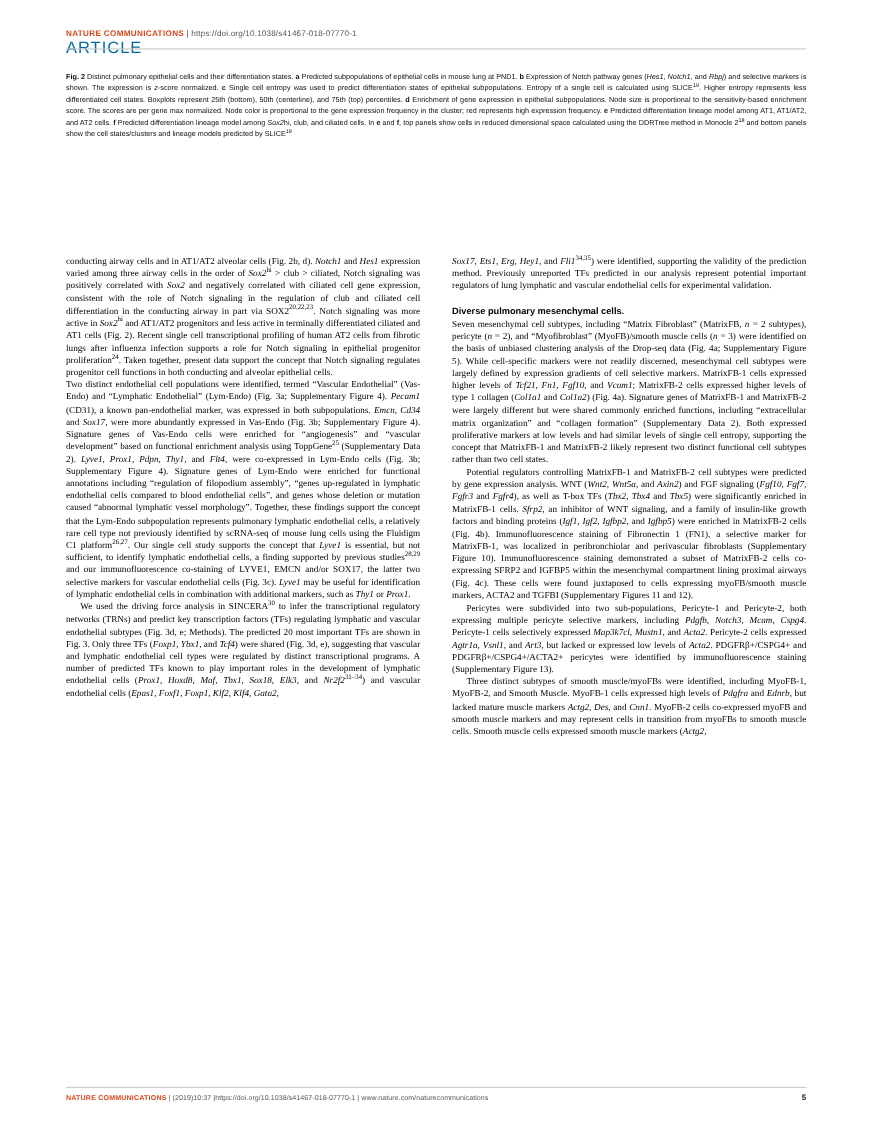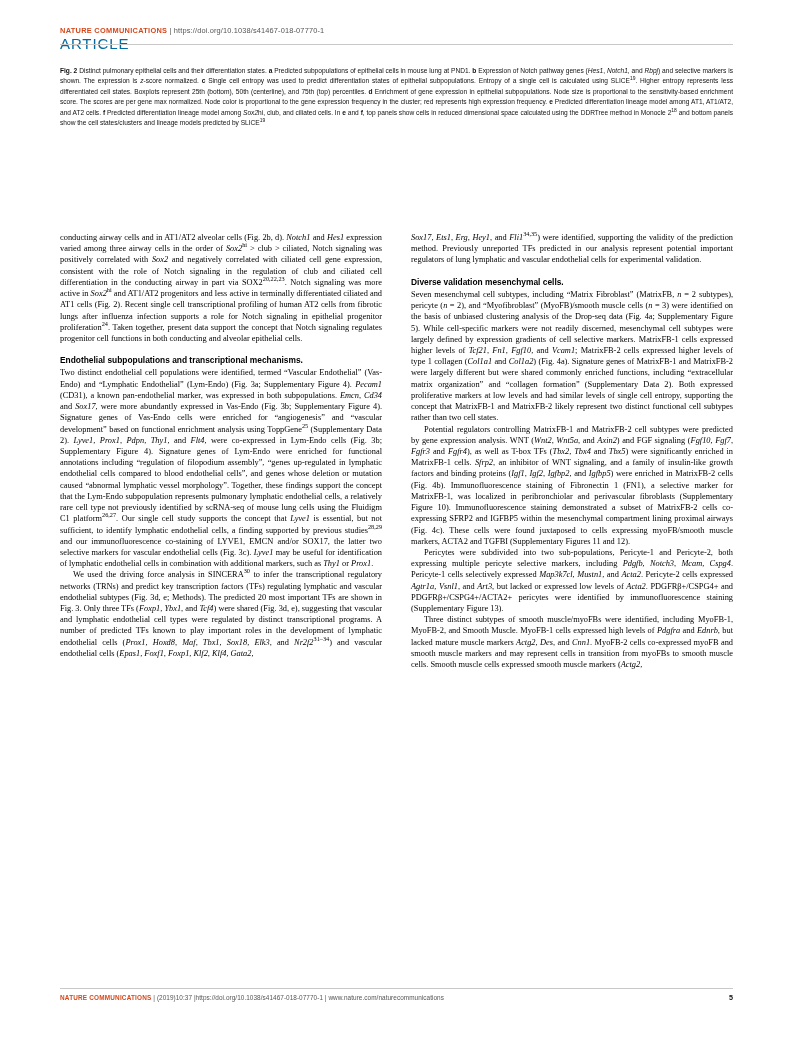--- a/index.html
+++ b/index.html
@@ -156,27 +156,26 @@
     </div>
     <div class="article-label">ARTICLE</div>
   </div>
   <div class="header-rule"></div>
 
   <div class="fig-caption" id="fig-caption"><b>Fig. 2</b> Distinct pulmonary epithelial cells and their differentiation states. <b>a</b> Predicted subpopulations of epithelial cells in mouse lung at PND1. <b>b</b> Expression of Notch pathway genes (<i>Hes1</i>, <i>Notch1</i>, and <i>Rbpj</i>) and selective markers is shown. The expression is <i>z</i>-score normalized. <b>c</b> Single cell entropy was used to predict differentiation states of epithelial subpopulations. Entropy of a single cell is calculated using SLICE<sup>19</sup>. Higher entropy represents less differentiated cell states. Boxplots represent 25th (bottom), 50th (centerline), and 75th (top) percentiles. <b>d</b> Enrichment of gene expression in epithelial subpopulations. Node size is proportional to the sensitivity-based enrichment score. The scores are per gene max normalized. Node color is proportional to the gene expression frequency in the cluster; red represents high expression frequency. <b>e</b> Predicted differentiation lineage model among AT1, AT1/AT2, and AT2 cells. <b>f</b> Predicted differentiation lineage model among <i>Sox2</i>hi, club, and ciliated cells. In <b>e</b> and <b>f</b>, top panels show cells in reduced dimensional space calculated using the DDRTree method in Monocle 2<sup>18</sup> and bottom panels show the cell states/clusters and lineage models predicted by SLICE<sup>19</sup></div>
 
   <div class="body-cols">
     <div class="col" id="col-left">
         <p class="no-indent">conducting airway cells and in AT1/AT2 alveolar cells (Fig. 2b, d). <i>Notch1</i> and <i>Hes1</i> expression varied among three airway cells in the order of <i>Sox2</i><sup>hi</sup> &gt; club &gt; ciliated, Notch signaling was positively correlated with <i>Sox2</i> and negatively correlated with ciliated cell gene expression, consistent with the role of Notch signaling in the regulation of club and ciliated cell differentiation in the conducting airway in part via SOX2<sup>20,22,23</sup>. Notch signaling was more active in <i>Sox2</i><sup>hi</sup> and AT1/AT2 progenitors and less active in terminally differentiated ciliated and AT1 cells (Fig. 2). Recent single cell transcriptional profiling of human AT2 cells from fibrotic lungs after influenza infection supports a role for Notch signaling in epithelial progenitor proliferation<sup>24</sup>. Taken together, present data support the concept that Notch signaling regulates progenitor cell functions in both conducting and alveolar epithelial cells.</p>
-        <h3>Endothelial subpopulations and transcriptional mechanisms.</h3>
         <p class="no-indent">Two distinct endothelial cell populations were identified, termed “Vascular Endothelial” (Vas-Endo) and “Lymphatic Endothelial” (Lym-Endo) (Fig. 3a; Supplementary Figure 4). <i>Pecam1</i> (CD31), a known pan-endothelial marker, was expressed in both subpopulations. <i>Emcn</i>, <i>Cd34</i> and <i>Sox17</i>, were more abundantly expressed in Vas-Endo (Fig. 3b; Supplementary Figure 4). Signature genes of Vas-Endo cells were enriched for “angiogenesis” and “vascular development” based on functional enrichment analysis using ToppGene<sup>25</sup> (Supplementary Data 2). <i>Lyve1</i>, <i>Prox1</i>, <i>Pdpn</i>, <i>Thy1</i>, and <i>Flt4</i>, were co-expressed in Lym-Endo cells (Fig. 3b; Supplementary Figure 4). Signature genes of Lym-Endo were enriched for functional annotations including “regulation of filopodium assembly”, “genes up-regulated in lymphatic endothelial cells compared to blood endothelial cells”, and genes whose deletion or mutation caused “abnormal lymphatic vessel morphology”. Together, these findings support the concept that the Lym-Endo subpopulation represents pulmonary lymphatic endothelial cells, a relatively rare cell type not previously identified by scRNA-seq of mouse lung cells using the Fluidigm C1 platform<sup>26,27</sup>. Our single cell study supports the concept that <i>Lyve1</i> is essential, but not sufficient, to identify lymphatic endothelial cells, a finding supported by previous studies<sup>28,29</sup> and our immunofluorescence co-staining of LYVE1, EMCN and/or SOX17, the latter two selective markers for vascular endothelial cells (Fig. 3c). <i>Lyve1</i> may be useful for identification of lymphatic endothelial cells in combination with additional markers, such as <i>Thy1</i> or <i>Prox1</i>.</p>
         <p>We used the driving force analysis in SINCERA<sup>30</sup> to infer the transcriptional regulatory networks (TRNs) and predict key transcription factors (TFs) regulating lymphatic and vascular endothelial subtypes (Fig. 3d, e; Methods). The predicted 20 most important TFs are shown in Fig. 3. Only three TFs (<i>Foxp1</i>, <i>Ybx1</i>, and <i>Tcf4</i>) were shared (Fig. 3d, e), suggesting that vascular and lymphatic endothelial cell types were regulated by distinct transcriptional programs. A number of predicted TFs known to play important roles in the development of lymphatic endothelial cells (<i>Prox1</i>, <i>Hoxd8</i>, <i>Maf</i>, <i>Tbx1</i>, <i>Sox18</i>, <i>Elk3</i>, and <i>Nr2f2</i><sup>31–34</sup>) and vascular endothelial cells (<i>Epas1</i>, <i>Foxf1</i>, <i>Foxp1</i>, <i>Klf2</i>, <i>Klf4</i>, <i>Gata2</i>,</p>
       </div>
     <div class="col" id="col-right">
         <p class="no-indent"><i>Sox17</i>, <i>Ets1</i>, <i>Erg</i>, <i>Hey1</i>, and <i>Fli1</i><sup>34,35</sup>) were identified, supporting the validity of the prediction method. Previously unreported TFs predicted in our analysis represent potential important regulators of lung lymphatic and vascular endothelial cells for experimental validation.</p>
-        <h3>Diverse validation mesenchymal cells.</h3>
+        <h3>Diverse pulmonary mesenchymal cells.</h3>
         <p class="no-indent">Seven mesenchymal cell subtypes, including “Matrix Fibroblast” (MatrixFB, <i>n</i> = 2 subtypes), pericyte (<i>n</i> = 2), and “Myofibroblast” (MyoFB)/smooth muscle cells (<i>n</i> = 3) were identified on the basis of unbiased clustering analysis of the Drop-seq data (Fig. 4a; Supplementary Figure 5). While cell-specific markers were not readily discerned, mesenchymal cell subtypes were largely defined by expression gradients of cell selective markers. MatrixFB-1 cells expressed higher levels of <i>Tcf21</i>, <i>Fn1</i>, <i>Fgf10</i>, and <i>Vcam1</i>; MatrixFB-2 cells expressed higher levels of type 1 collagen (<i>Col1a1</i> and <i>Col1a2</i>) (Fig. 4a). Signature genes of MatrixFB-1 and MatrixFB-2 were largely different but were shared commonly enriched functions, including “extracellular matrix organization” and “collagen formation” (Supplementary Data 2). Both expressed proliferative markers at low levels and had similar levels of single cell entropy, supporting the concept that MatrixFB-1 and MatrixFB-2 likely represent two distinct functional cell subtypes rather than two cell states.</p>
         <p>Potential regulators controlling MatrixFB-1 and MatrixFB-2 cell subtypes were predicted by gene expression analysis. WNT (<i>Wnt2</i>, <i>Wnt5a</i>, and <i>Axin2</i>) and FGF signaling (<i>Fgf10</i>, <i>Fgf7</i>, <i>Fgfr3</i> and <i>Fgfr4</i>), as well as T-box TFs (<i>Tbx2</i>, <i>Tbx4</i> and <i>Tbx5</i>) were significantly enriched in MatrixFB-1 cells. <i>Sfrp2</i>, an inhibitor of WNT signaling, and a family of insulin-like growth factors and binding proteins (<i>Igf1</i>, <i>Igf2</i>, <i>Igfbp2</i>, and <i>Igfbp5</i>) were enriched in MatrixFB-2 cells (Fig. 4b). Immunofluorescence staining of Fibronectin 1 (FN1), a selective marker for MatrixFB-1, was localized in peribronchiolar and perivascular fibroblasts (Supplementary Figure 10). Immunofluorescence staining demonstrated a subset of MatrixFB-2 cells co-expressing SFRP2 and IGFBP5 within the mesenchymal compartment lining proximal airways (Fig. 4c). These cells were found juxtaposed to cells expressing myoFB/smooth muscle markers, ACTA2 and TGFBI (Supplementary Figures 11 and 12).</p>
         <p>Pericytes were subdivided into two sub-populations, Pericyte-1 and Pericyte-2, both expressing multiple pericyte selective markers, including <i>Pdgfb</i>, <i>Notch3</i>, <i>Mcam</i>, <i>Cspg4</i>. Pericyte-1 cells selectively expressed <i>Map3k7cl</i>, <i>Mustn1</i>, and <i>Acta2</i>. Pericyte-2 cells expressed <i>Agtr1a</i>, <i>Vsnl1</i>, and <i>Art3</i>, but lacked or expressed low levels of <i>Acta2</i>. PDGFRβ+/CSPG4+ and PDGFRβ+/CSPG4+/ACTA2+ pericytes were identified by immunofluorescence staining (Supplementary Figure 13).</p>
         <p>Three distinct subtypes of smooth muscle/myoFBs were identified, including MyoFB-1, MyoFB-2, and Smooth Muscle. MyoFB-1 cells expressed high levels of <i>Pdgfra</i> and <i>Ednrb</i>, but lacked mature muscle markers <i>Actg2</i>, <i>Des</i>, and <i>Cnn1</i>. MyoFB-2 cells co-expressed myoFB and smooth muscle markers and may represent cells in transition from myoFBs to smooth muscle cells. Smooth muscle cells expressed smooth muscle markers (<i>Actg2</i>,</p>
       </div>
   </div>
 
   <div class="footer-rule"></div>
   <div class="footer">
     <div class="footer-left">

